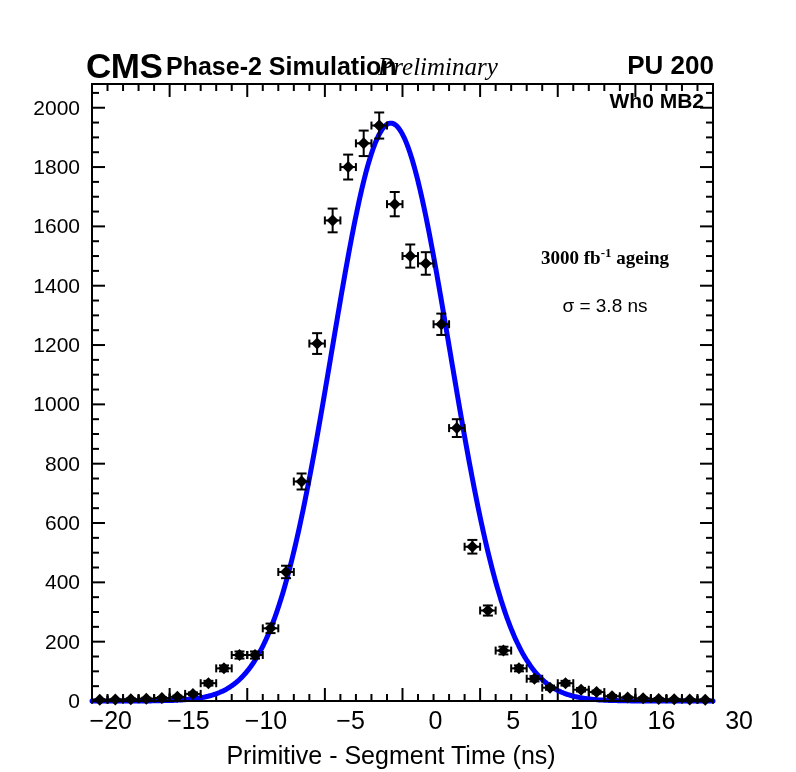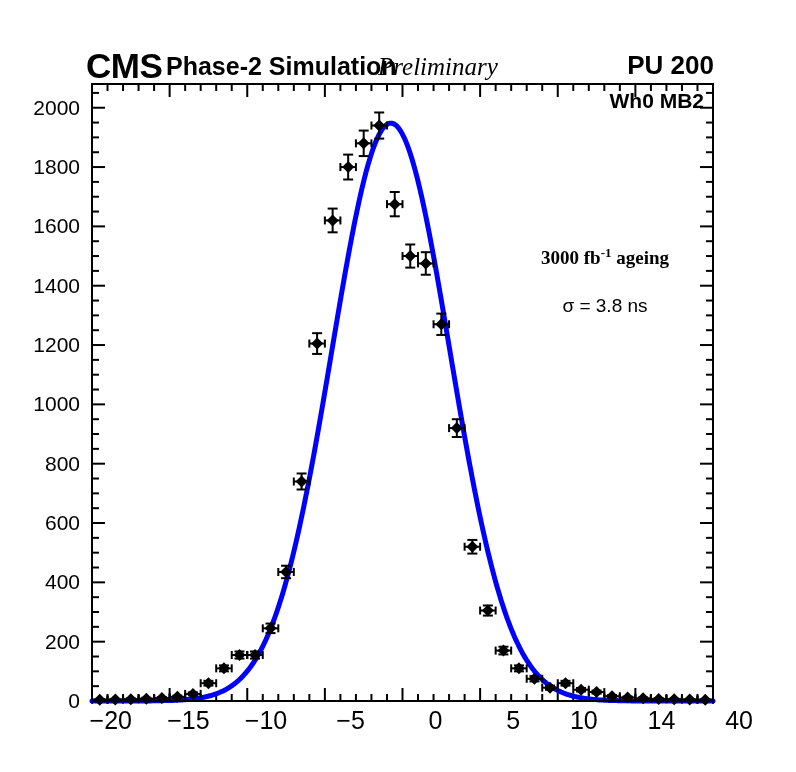--- a/index.html
+++ b/index.html
@@ -165,20 +165,21 @@
     <span class="cms-prelim">Preliminary</span>
     <span class="pu-label">PU 200</span>
   </div>
 
   <div class="inframe-tr">Wh0 MB2</div>
 
   <div class="ann-lumi"><span>3000 fb</span><sup>-1</sup><span> ageing</span></div>
 
   <div class="ann-sigma">σ = 3.8 ns</div>
 
+  <div class="xlabel">Primitive - Segment Time (ns)</div>
 
   <div id="ytick-layer">
       <div class="ytick-wrap" style="top: 680px;">
         <div class="ytick">0</div>
       </div>
       <div class="ytick-wrap" style="top: 620.673px;">
         <div class="ytick">200</div>
       </div>
       <div class="ytick-wrap" style="top: 561.346px;">
         <div class="ytick">400</div>
@@ -224,24 +225,24 @@
       <div class="xtick-wrap" style="left: 362.5px;">
         <div class="xtick">0</div>
       </div>
       <div class="xtick-wrap" style="left: 440.125px;">
         <div class="xtick">5</div>
       </div>
       <div class="xtick-wrap" style="left: 517.75px;">
         <div class="xtick">10</div>
       </div>
       <div class="xtick-wrap" style="left: 595.375px;">
-        <div class="xtick">14</div>
+        <div class="xtick">16</div>
       </div>
       <div class="xtick-wrap" style="left: 673px;">
-        <div class="xtick">40</div>
+        <div class="xtick">30</div>
       </div>
     </div>
 
   <svg id="plot-svg" width="796" height="772" style="position:absolute;left:0;top:0;">
     <g id="ticks-g">
         <line x1="92" y1="693" x2="92" y2="680" stroke="#000" stroke-width="2"></line>
         <line x1="92" y1="76" x2="92" y2="89" stroke="#000" stroke-width="2"></line>
         <line x1="107.525" y1="693" x2="107.525" y2="686" stroke="#000" stroke-width="2"></line>
         <line x1="107.525" y1="76" x2="107.525" y2="83" stroke="#000" stroke-width="2"></line>
         <line x1="123.05" y1="693" x2="123.05" y2="686" stroke="#000" stroke-width="2"></line>

